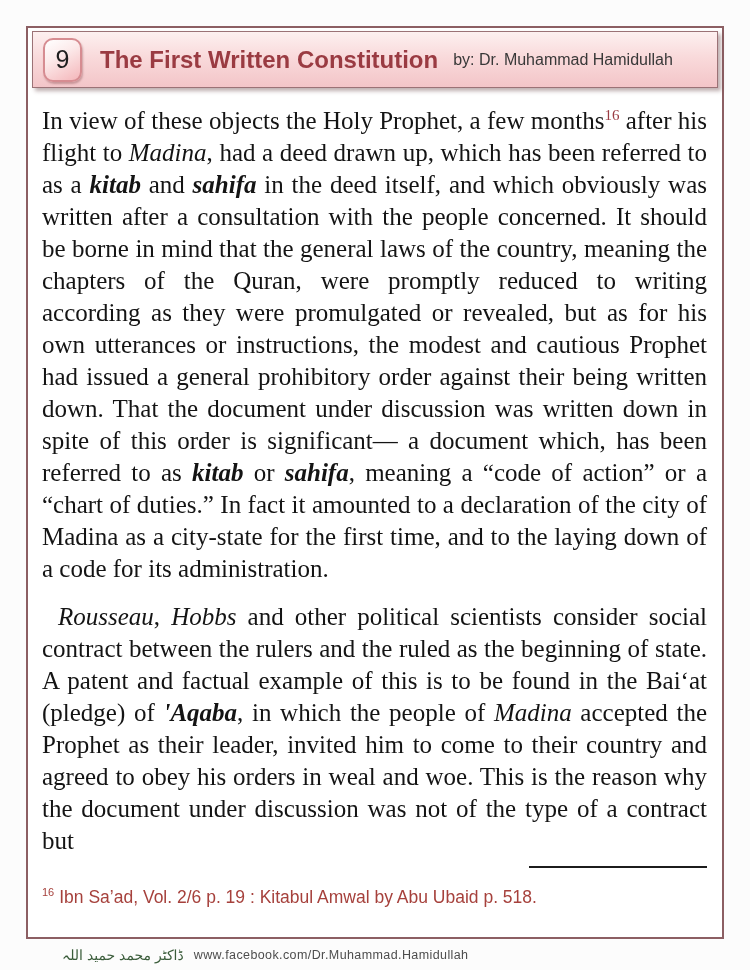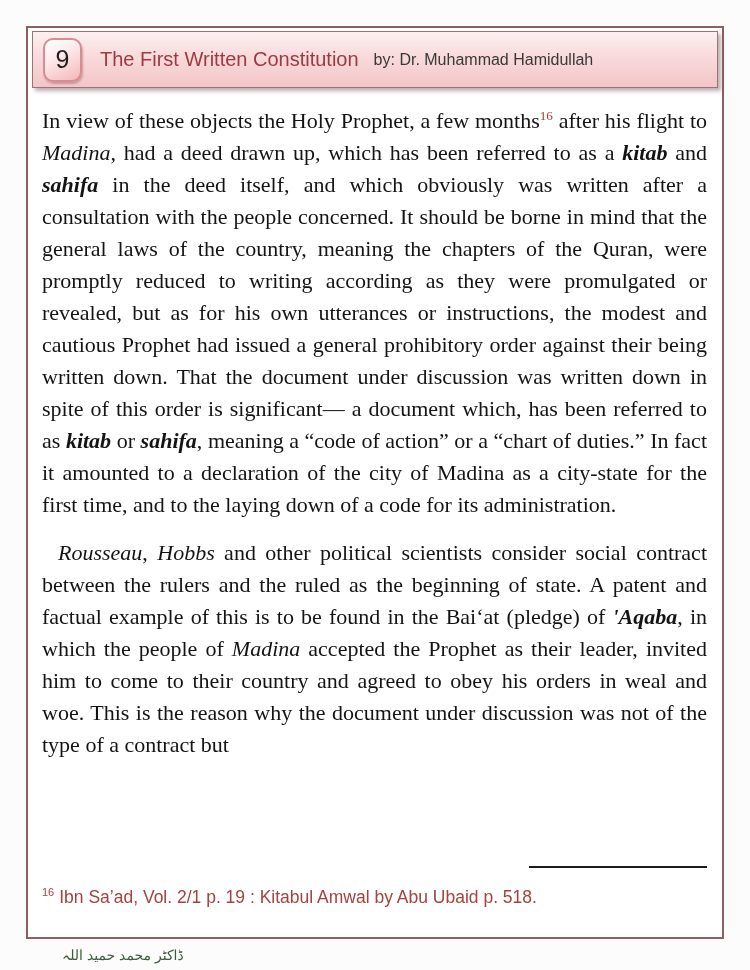--- a/index.html
+++ b/index.html
@@ -28,31 +28,31 @@
     border-radius:10px;
     border:2px solid #d68c91;
     background:linear-gradient(150deg, #ffffff 0%, #fceaea 40%, #f4b6ba 100%);
     box-shadow:1px 2px 2px rgba(150,90,95,0.45);
     display:flex; align-items:center; justify-content:center;
     font-family:"Liberation Sans", sans-serif;
     font-size:25px; color:#1f1f1f;
   }
   .hdr-title {
     font-family:"Liberation Sans", sans-serif;
-    font-weight:normal; font-size:20px; color:#9a3b42;
+    font-weight:bold; font-size:24px; color:#9a3b42;
     margin-left:18px; white-space:nowrap;
   }
   .hdr-byline {
     font-family:"Liberation Sans", sans-serif;
     font-size:16px; color:#383838;
     margin-left:15px; white-space:nowrap;
   }
   .body-text {
     position:absolute; left:14px; right:15px; top:77px;
-    font-size:22px; line-height:32px; color:#141414;
+    font-size:25px; line-height:32px; color:#141414;
     text-align:justify;
   }
   .para-2 { margin-top:16px; text-indent:16px; }
   .seg-p  { }
   .seg-i  { font-style:italic; }
   .seg-bi { font-style:italic; font-weight:bold; }
   .seg-sup {
     font-size:0.6em; vertical-align:super; line-height:0;
     color:#9a3b42;
   }
@@ -98,22 +98,23 @@
   </div>
 
   <div class="body-text">
     <p class="para-1"><span class="seg-p">In view of these objects the Holy Prophet, a few months</span><span class="seg-sup">16</span><span class="seg-p">  after his flight to </span><span class="seg-i">Madina</span><span class="seg-p">, had a deed drawn up, which has been referred to as a </span><span class="seg-bi">kitab</span><span class="seg-p"> and </span><span class="seg-bi">sahifa</span><span class="seg-p"> in the deed itself, and which obviously was written after a consultation with the people concerned. It should be borne in mind that the general laws of the country, meaning the chapters of the Quran, were promptly reduced to writing according as they were promulgated or revealed, but as for his own utterances or instructions, the modest and cautious Prophet had issued a general prohibitory order against their being written down. That the document under discussion was written down in spite of this order is significant— a document which, has been referred to as </span><span class="seg-bi">kitab</span><span class="seg-p"> or </span><span class="seg-bi">sahifa</span><span class="seg-p">, meaning a “code of action” or a “chart of duties.” In fact it amounted to a declaration of the city of Madina as a city-state for the first time, and to the laying down of a code for its administration.</span></p>
     <p class="para-2"><span class="seg-i">Rousseau</span><span class="seg-p">, </span><span class="seg-i">Hobbs</span><span class="seg-p"> and other political scientists consider social contract between the rulers and the ruled as the beginning of state. A patent and factual example of this is to be found in the Bai‘at (pledge) of </span><span class="seg-bi">'Aqaba</span><span class="seg-p">, in which the people of </span><span class="seg-i">Madina</span><span class="seg-p"> accepted the Prophet as their leader, invited him to come to their country and agreed to obey his orders in weal and woe. This is the reason why the document under discussion was not of the type of a contract but</span></p>
   </div>
 
   <div class="footnote-rule"></div>
 
   <div class="footnote">
-    <span class="fn-marker">16</span><span>Ibn Sa’ad, Vol. 2/1 p. 19 : Kitabul Amwal by Abu Ubaid p. 518.</span>
+    <span class="fn-marker">16</span><span>Ibn Sa’ad, Vol. 2/6 p. 19 : Kitabul Amwal by Abu Ubaid p. 518.</span>
   </div>
 
 </div>
 
 <div class="page-footer">
   <div class="footer-group">
     <span class="calligraphy">ڈاکٹر محمد حمید اللہ</span>
+    <span class="footer-url">www.facebook.com/Dr.Muhammad.Hamidullah</span>
   </div>
 </div>
 
 </body></html>

